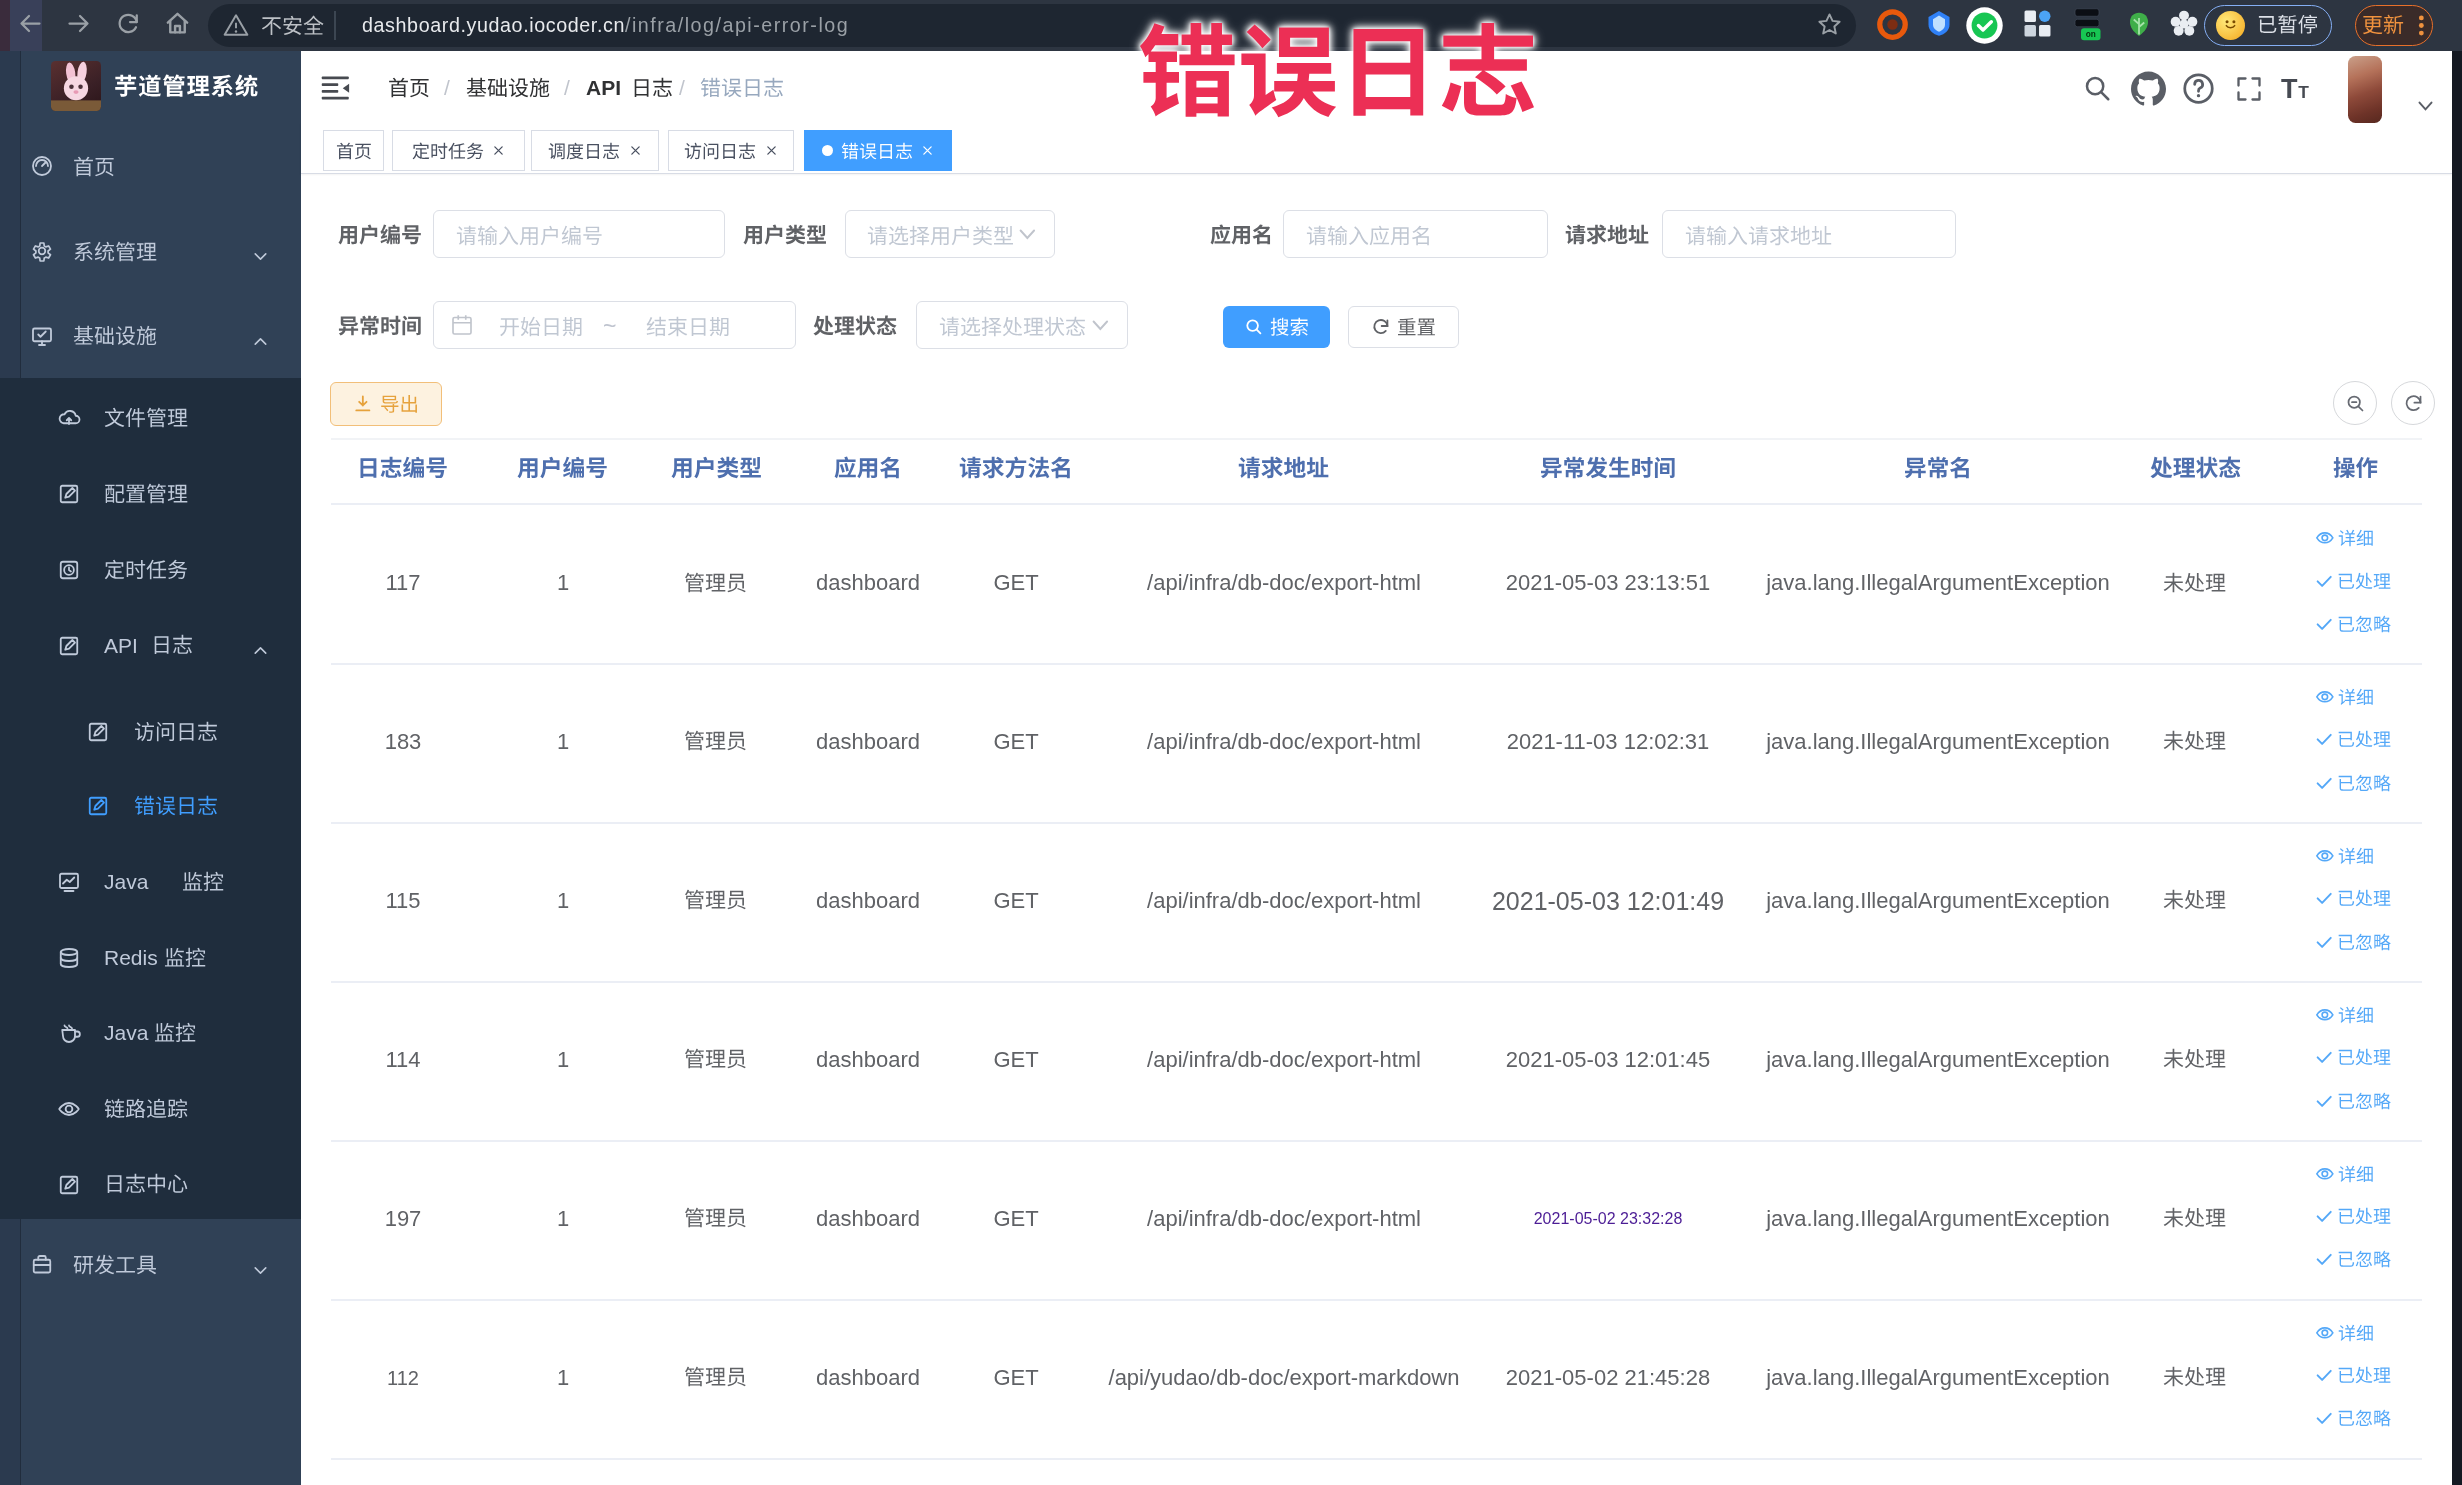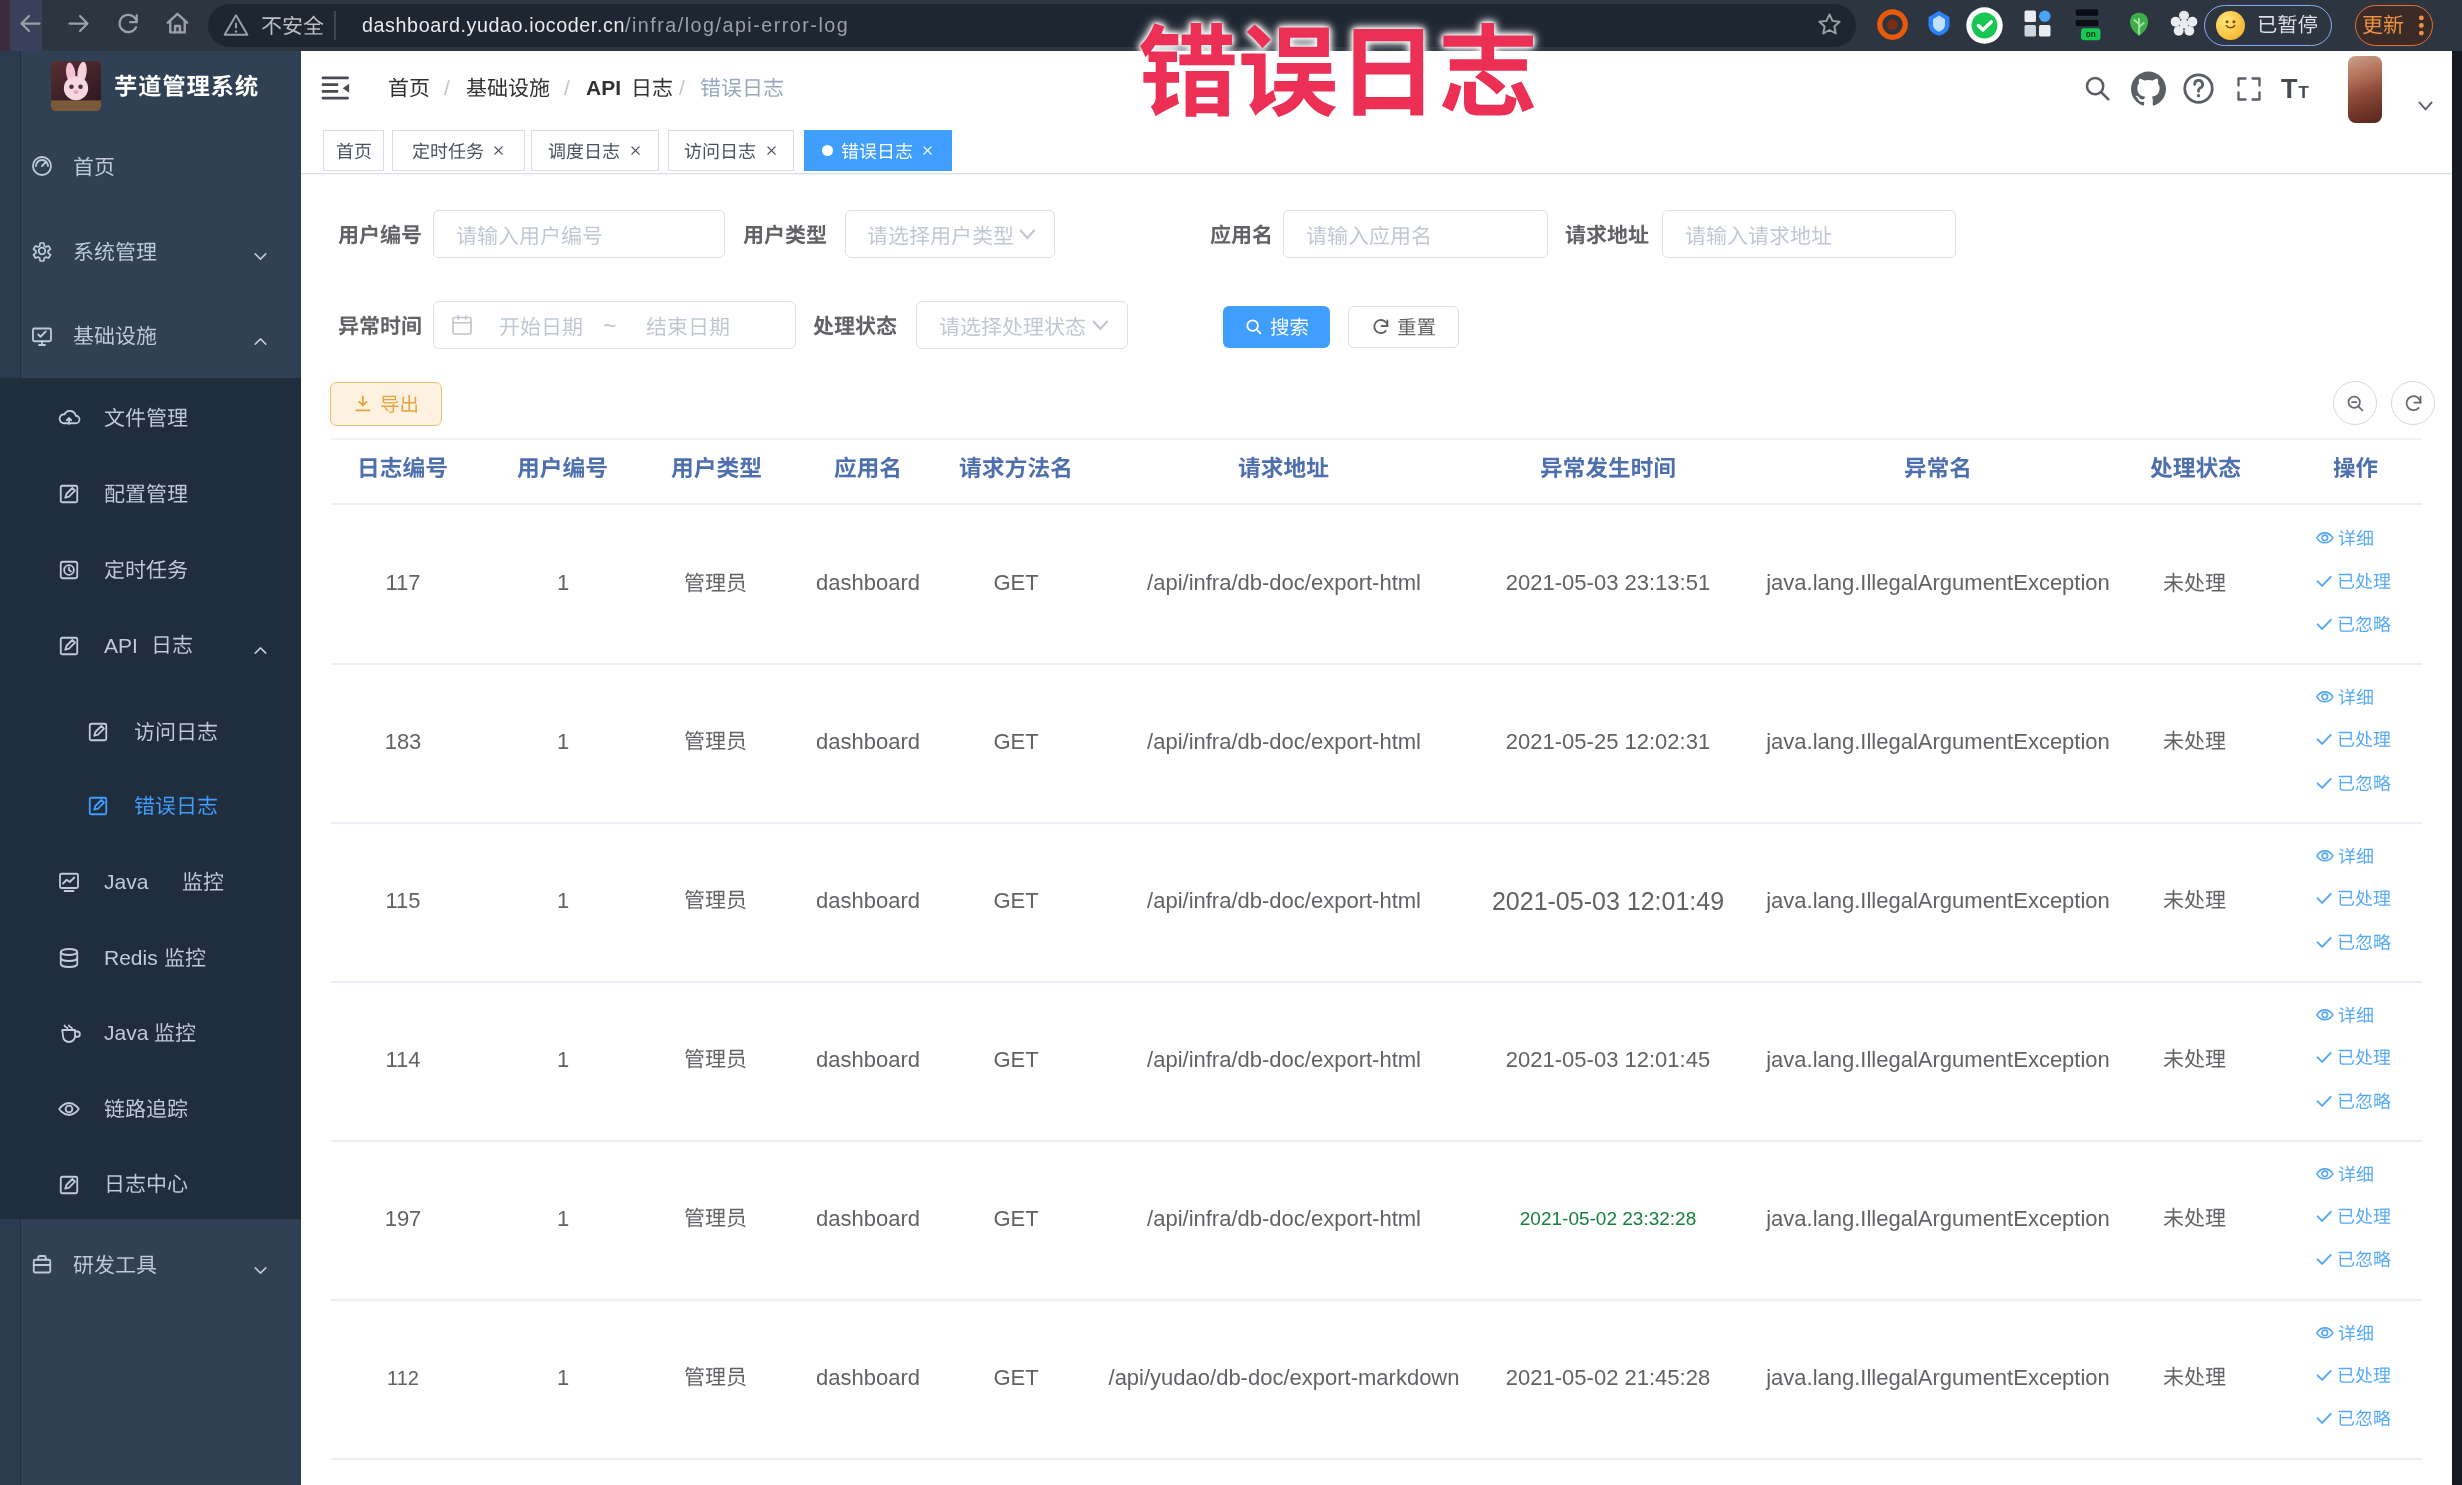--- a/index.html
+++ b/index.html
@@ -1083,21 +1083,21 @@
       <g fill="#606266" transform="translate(0,880) scale(1,-1)">
         <use href="#r7ba1" x="0"></use>
         <use href="#r7406" x="1000"></use>
         <use href="#r5458" x="2000"></use>
       </g>
     </svg>
   </div>
 <div style="position:absolute;left:565px;top:727px;width:606px;height:30px;display:flex;align-items:center;justify-content:center;font-size:22px;color:#606266">dashboard</div>
 <div style="position:absolute;left:713px;top:727px;width:606px;height:30px;display:flex;align-items:center;justify-content:center;font-size:22px;color:#606266">GET</div>
 <div style="position:absolute;left:981px;top:727px;width:606px;height:30px;display:flex;align-items:center;justify-content:center;font-size:22px;color:#606266">/api/infra/db-doc/export-html</div>
-<div style="position:absolute;left:1305px;top:727px;width:606px;height:30px;display:flex;align-items:center;justify-content:center;font-size:22px;color:#606266">2021-05-25 12:02:31</div>
+<div style="position:absolute;left:1305px;top:727px;width:606px;height:30px;display:flex;align-items:center;justify-content:center;font-size:22px;color:#606266">2021-11-03 12:02:31</div>
 <div style="position:absolute;left:1635px;top:727px;width:606px;height:30px;display:flex;align-items:center;justify-content:center;font-size:22px;color:#606266">java.lang.IllegalArgumentException</div>
 <div style="position:absolute;left:2163px;top:730px">
     <svg style="width:64px;height:21px;display:block" viewBox="0 0 3000 1000" preserveAspectRatio="xMinYMid meet">
       <g fill="#606266" transform="translate(0,880) scale(1,-1)">
         <use href="#r672a" x="0"></use>
         <use href="#r5904" x="1000"></use>
         <use href="#r7406" x="2000"></use>
       </g>
     </svg>
   </div>
@@ -1275,21 +1275,21 @@
       <g fill="#606266" transform="translate(0,880) scale(1,-1)">
         <use href="#r7ba1" x="0"></use>
         <use href="#r7406" x="1000"></use>
         <use href="#r5458" x="2000"></use>
       </g>
     </svg>
   </div>
 <div style="position:absolute;left:565px;top:1204px;width:606px;height:30px;display:flex;align-items:center;justify-content:center;font-size:22px;color:#606266">dashboard</div>
 <div style="position:absolute;left:713px;top:1204px;width:606px;height:30px;display:flex;align-items:center;justify-content:center;font-size:22px;color:#606266">GET</div>
 <div style="position:absolute;left:981px;top:1204px;width:606px;height:30px;display:flex;align-items:center;justify-content:center;font-size:22px;color:#606266">/api/infra/db-doc/export-html</div>
-<div style="position:absolute;left:1305px;top:1204px;width:606px;height:30px;display:flex;align-items:center;justify-content:center;font-size:19px;color:#15803d">2021-05-02 23:32:28</div>
+<div style="position:absolute;left:1305px;top:1204px;width:606px;height:30px;display:flex;align-items:center;justify-content:center;font-size:16px;color:#4c1d95">2021-05-02 23:32:28</div>
 <div style="position:absolute;left:1635px;top:1204px;width:606px;height:30px;display:flex;align-items:center;justify-content:center;font-size:22px;color:#606266">java.lang.IllegalArgumentException</div>
 <div style="position:absolute;left:2163px;top:1207px">
     <svg style="width:64px;height:21px;display:block" viewBox="0 0 3000 1000" preserveAspectRatio="xMinYMid meet">
       <g fill="#606266" transform="translate(0,880) scale(1,-1)">
         <use href="#r672a" x="0"></use>
         <use href="#r5904" x="1000"></use>
         <use href="#r7406" x="2000"></use>
       </g>
     </svg>
   </div>

